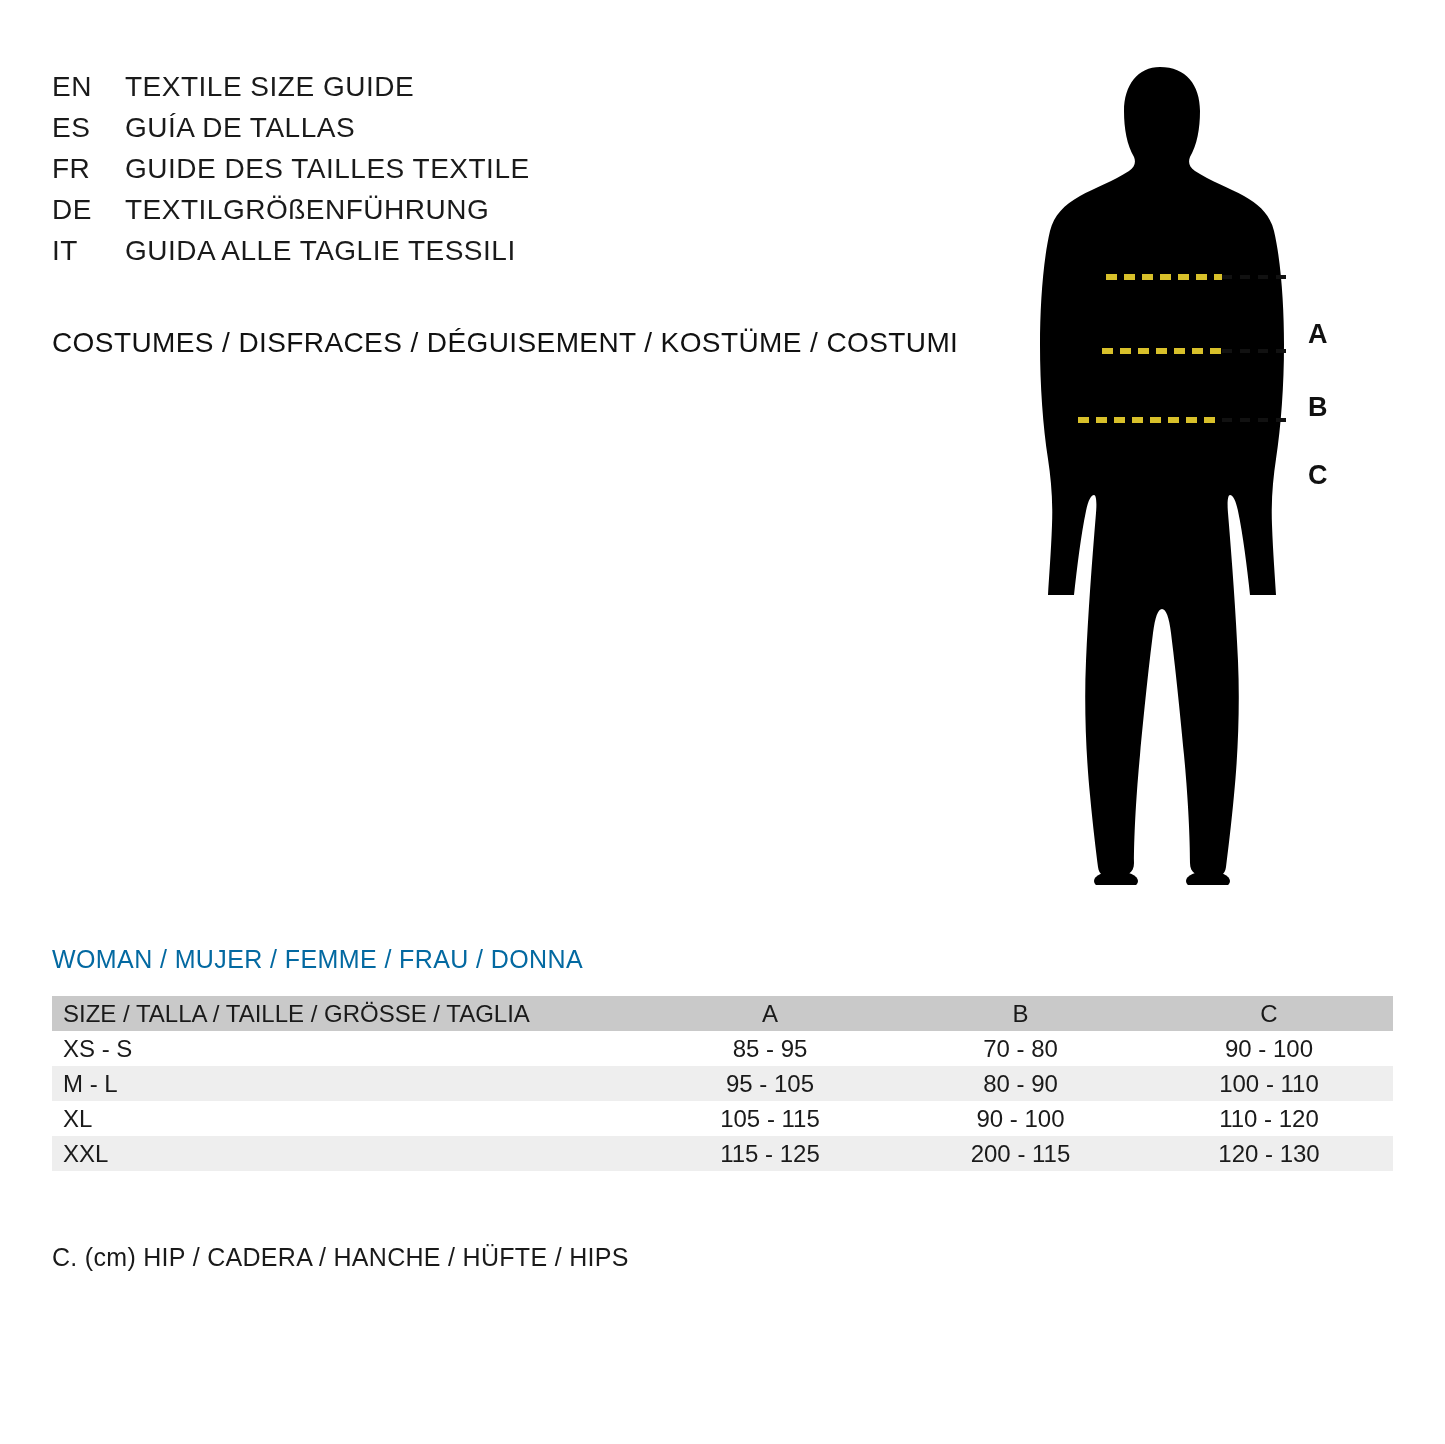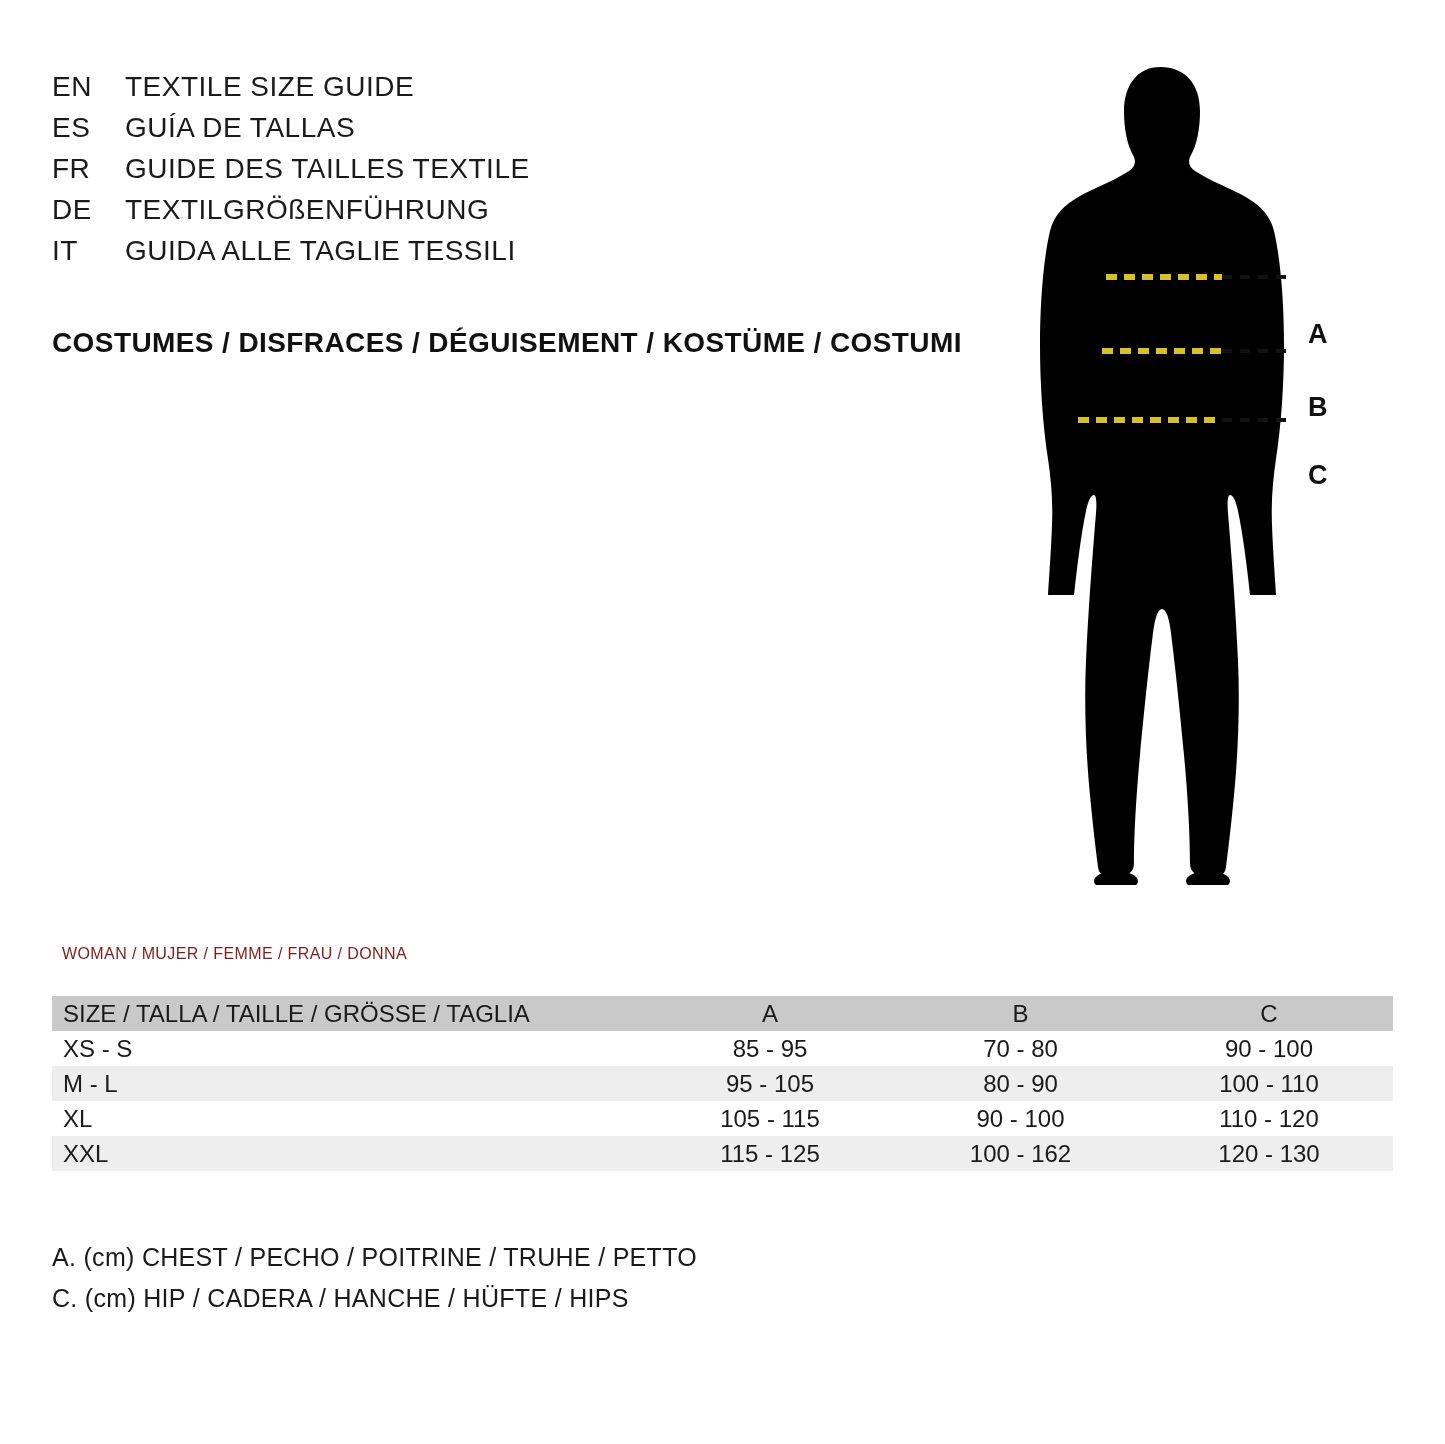--- a/index.html
+++ b/index.html
@@ -37,21 +37,21 @@
   }
   .lang-text {
     flex: 1;
   }
 
   .costumes-line {
     position: absolute;
     left: 52px;
     top: 327px;
     font-size: 28px;
-    font-weight: bold;
+    font-weight: normal;
     letter-spacing: 0.4px;
     color: #111111;
   }
 
   
   .figure-area {
     position: absolute;
     left: 1010px;
     top: 55px;
     width: 380px;
@@ -69,25 +69,25 @@
     font-weight: bold;
     color: #111;
   }
   .marker-a { left: 298px; top: 264px; }
   .marker-b { left: 298px; top: 337px; }
   .marker-c { left: 298px; top: 405px; }
 
   
   .table-title {
     position: absolute;
-    left: 62px;
+    left: 52px;
     top: 945px;
-    font-size: 16px;
+    font-size: 25px;
     letter-spacing: 0.4px;
-    color: #7f1d1d;
+    color: #0369a1;
   }
 
   table.size-table {
     position: absolute;
     left: 52px;
     top: 996px;
     width: 1341px;
     border-collapse: collapse;
     font-size: 24px;
     color: #1a1a1a;
@@ -264,22 +264,21 @@
     </tr>
     <tr class="row-odd">
       <td class="label-col">XL</td>
       <td class="meas-col">105 - 115</td>
       <td class="meas-col">90 - 100</td>
       <td class="meas-col">110 - 120</td>
     </tr>
     <tr class="row-even">
       <td class="label-col">XXL</td>
       <td class="meas-col">115 - 125</td>
-      <td class="meas-col">100 - 162</td>
+      <td class="meas-col">200 - 115</td>
       <td class="meas-col">120 - 130</td>
     </tr>
   </tbody>
 </table>
 
 <div class="legend">
-  <div class="legend-row">A. (cm) CHEST / PECHO / POITRINE / TRUHE / PETTO</div>
   <div class="legend-row">C. (cm) HIP / CADERA / HANCHE / HÜFTE / HIPS</div>
 </div>
 
 </body></html>

